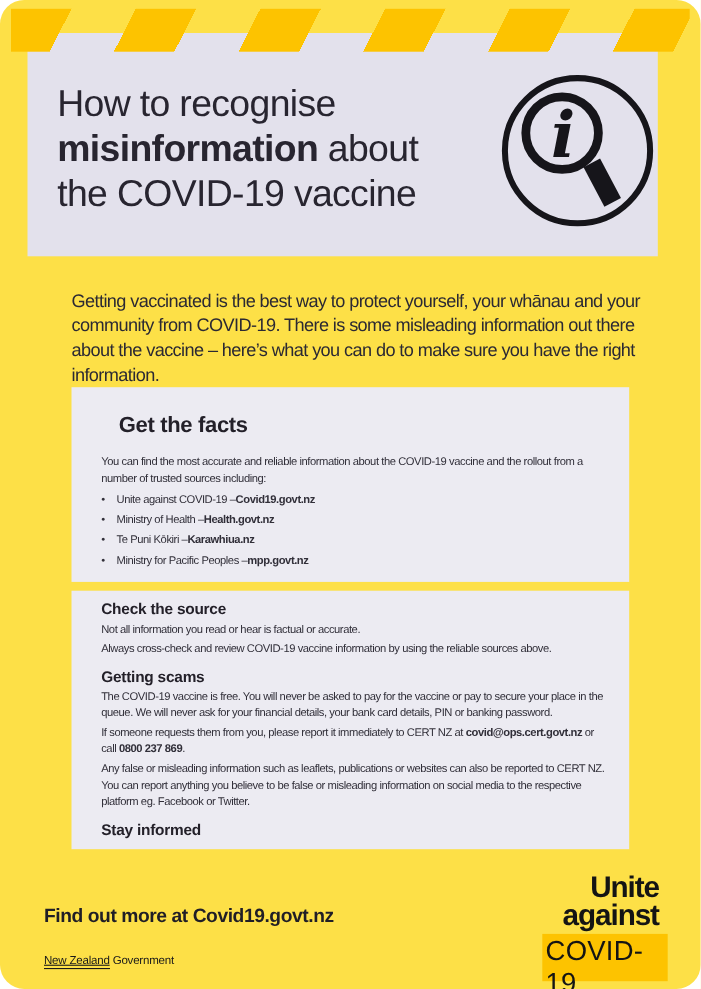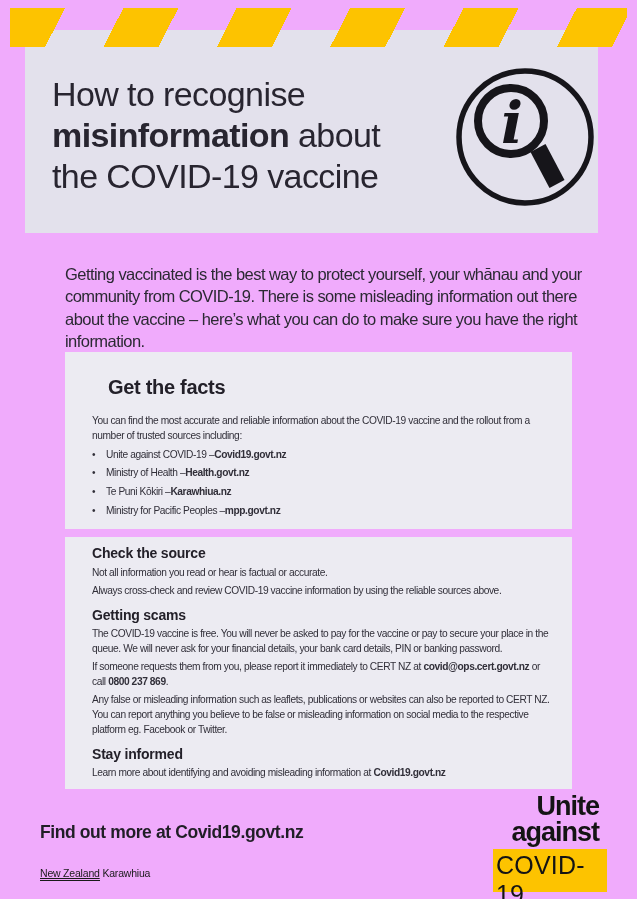--- a/index.html
+++ b/index.html
@@ -1,18 +1,18 @@
 <!DOCTYPE html>
 <html><head>
 <meta charset="utf-8">
 <style>
   html,body { margin:0; padding:0; background:#fff; }
   .page {
-    position:relative; width:637px; height:899px; background:#f0abfc;
-    font-family:"Liberation Sans", sans-serif; overflow:hidden; color:#2b2933;
+    position:relative; width:637px; height:899px; background:#fde047;
+    font-family:"Liberation Sans", sans-serif; overflow:hidden; color:#2b2933;border-radius:22px;
   }
   
   .stripes {
     position:absolute; left:10px; top:8px; width:617px; height:39px; z-index:3;
     background: repeating-linear-gradient(117deg, #fdc300 0 49px, transparent 49px 101px);
   }
   
   .header { position:absolute; left:25px; top:30px; width:573px; height:203px; background:#e3e1ec; z-index:1; }
   .title {
     position:absolute; left:27px; top:44px; margin:0;
@@ -103,26 +103,25 @@
     <h3 class="h-sub" style="margin-top:3px">Check the source</h3>
     <p class="sm">Not all information you read or hear is factual or accurate.</p>
     <p class="sm">Always cross-check and review COVID-19 vaccine information by using the reliable sources above.</p>
 
     <h3 class="h-sub">Getting scams</h3>
     <p class="sm">The COVID-19 vaccine is free. You will never be asked to pay for the vaccine or pay to secure your place in the queue. We will never ask for your financial details, your bank card details, PIN or banking password.</p>
     <p class="sm"><span>If someone requests them from you, please report it immediately to CERT NZ at </span><span class="bold">covid@ops.cert.govt.nz</span><span> or call </span><span class="bold">0800 237 869</span><span>.</span></p>
     <p class="sm">Any false or misleading information such as leaflets, publications or websites can also be reported to CERT NZ. You can report anything you believe to be false or misleading information on social media to the respective platform eg. Facebook or Twitter.</p>
 
     <h3 class="h-sub">Stay informed</h3>
-    <p class="sm"><span>Learn more about identifying and avoiding misleading information at </span><span class="bold">Covid19.govt.nz</span></p>
   </section>
 
   <div class="findout">Find out more at Covid19.govt.nz</div>
 
-  <div class="nzgovt"><span class="nz">New Zealand</span><span> Karawhiua</span></div>
+  <div class="nzgovt"><span class="nz">New Zealand</span><span> Government</span></div>
 
   <div class="unite">
     <div class="u-line">Unite</div>
     <div class="u-line">against</div>
     <div class="u-bar"><span>COVID-19</span></div>
   </div>
 
 </div>
 
 </body></html>

